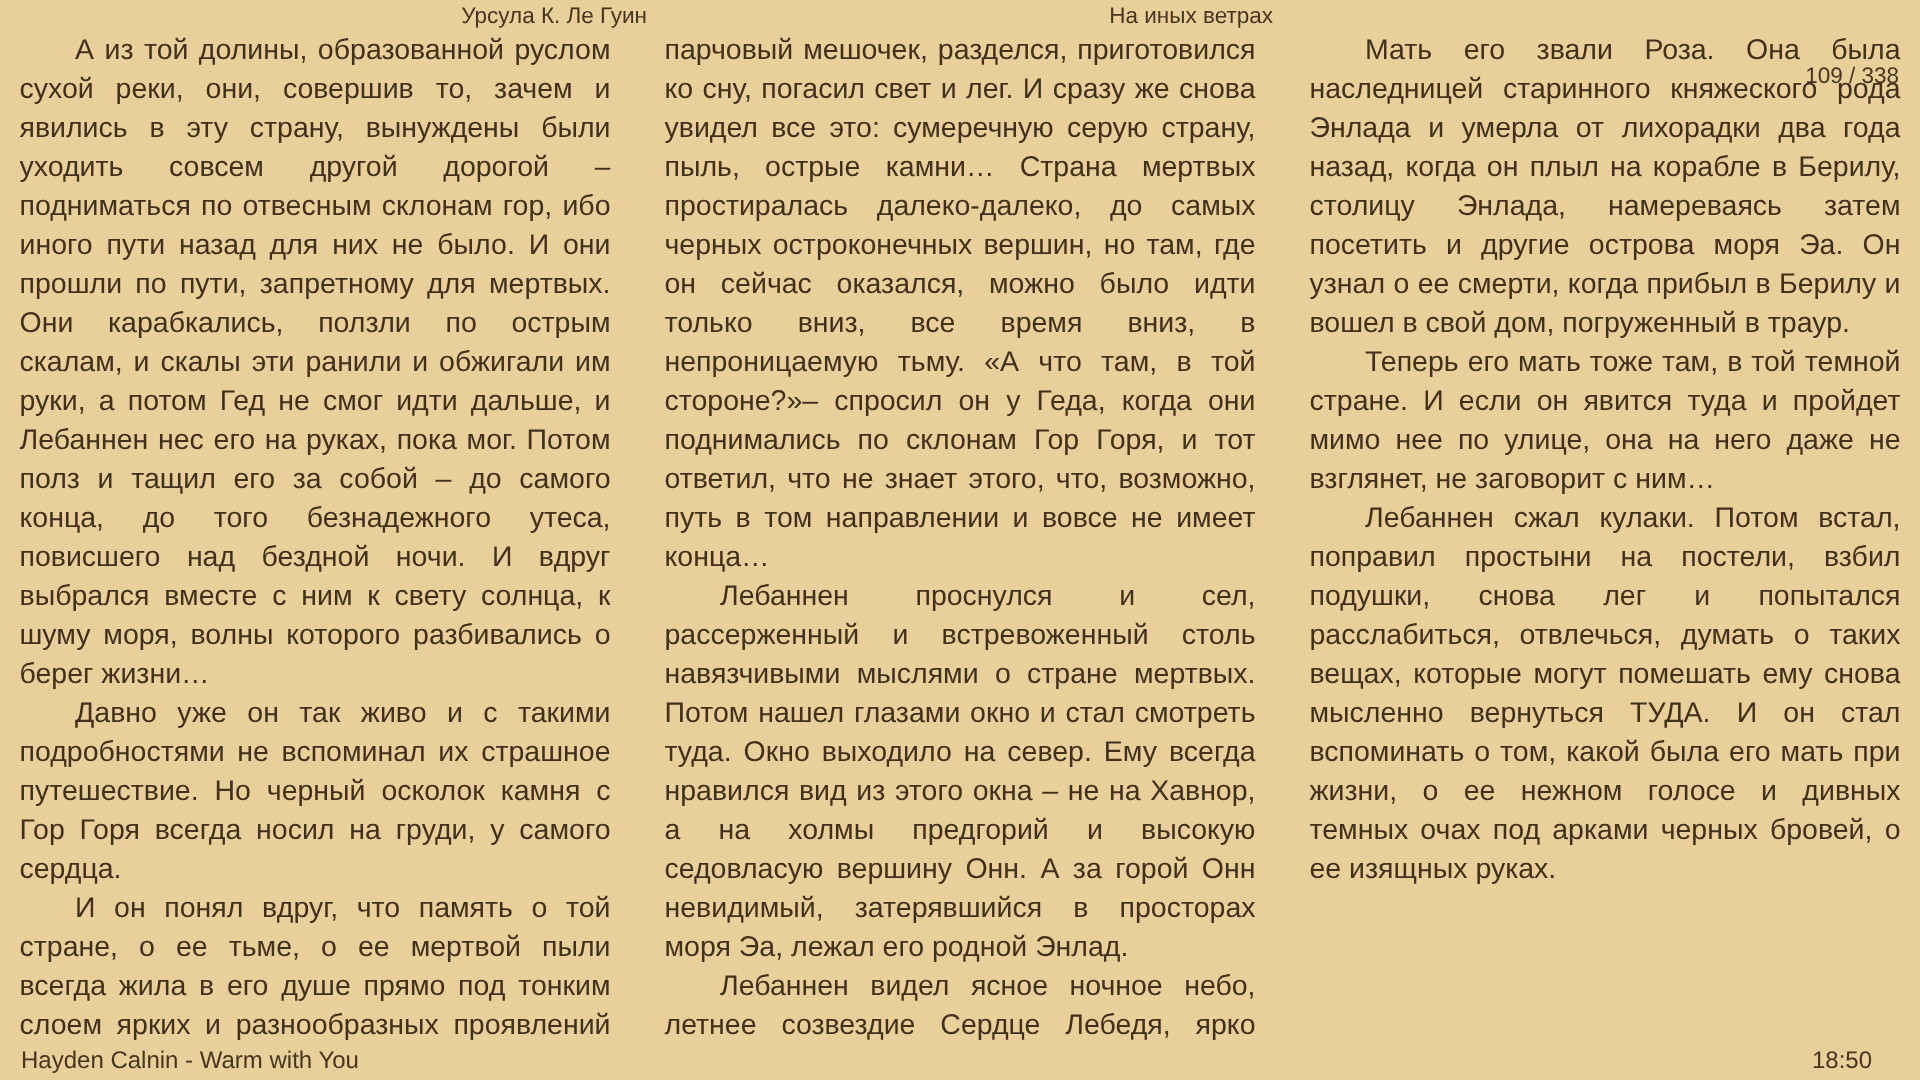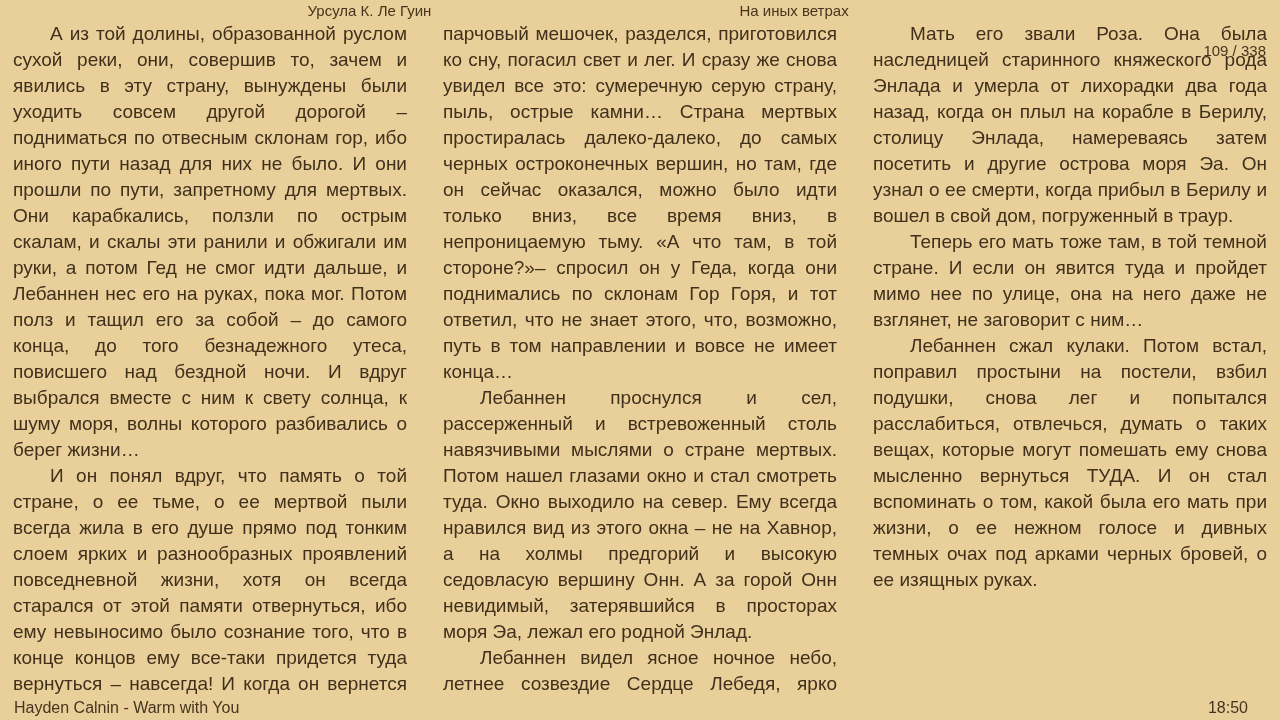--- a/index.html
+++ b/index.html
@@ -64,20 +64,21 @@
 
   <div class="header">
     <span class="h-left">Урсула К. Ле Гуин</span>
     <span class="h-center">На иных ветрах</span>
     <span class="h-right">109 / 338</span>
   </div>
 
   <div class="columns">
     <div class="col">
         <p class="para indent">А из той долины, образованной руслом сухой реки, они, совершив то, зачем и явились в эту страну, вынуждены были уходить совсем другой дорогой – подниматься по отвесным склонам гор, ибо иного пути назад для них не было. И они прошли по пути, запретному для мертвых. Они карабкались, ползли по острым скалам, и скалы эти ранили и обжигали им руки, а потом Гед не смог идти дальше, и Лебаннен нес его на руках, пока мог. Потом полз и тащил его за собой – до самого конца, до того безнадежного утеса, повисшего над бездной ночи. И вдруг выбрался вместе с ним к свету солнца, к шуму моря, волны которого разбивались о берег жизни…</p>
+        <p class="para indent">Давно уже он так живо и с такими подробностями не вспоминал их страшное путешествие. Но черный осколок камня с Гор Горя всегда носил на груди, у самого сердца.</p>
         <p class="para indent">И он понял вдруг, что память о той стране, о ее тьме, о ее мертвой пыли всегда жила в его душе прямо под тонким слоем ярких и разнообразных проявлений повседневной жизни, хотя он всегда старался от этой памяти отвернуться, ибо ему невыносимо было сознание того, что в конце концов ему все-таки придется туда вернуться – навсегда! И когда он вернется туда, никого уже не будет рядом, и он тоже станет одним из тех, что стоят с пустыми глазами, неспособные вымолвить ни слова, в тени домов этих городов-призраков… Никогда больше не видеть солнца, не пить родниковой воды, не касаться теплой живой руки ближнего…</p>
       </div>
     <div class="col">
         <p class="para">парчовый мешочек, разделся, приготовился ко сну, погасил свет и лег. И сразу же снова увидел все это: сумеречную серую страну, пыль, острые камни… Страна мертвых простиралась далеко-далеко, до самых черных остроконечных вершин, но там, где он сейчас оказался, можно было идти только вниз, все время вниз, в непроницаемую тьму. «А что там, в той стороне?»– спросил он у Геда, когда они поднимались по склонам Гор Горя, и тот ответил, что не знает этого, что, возможно, путь в том направлении и вовсе не имеет конца…</p>
         <p class="para indent">Лебаннен проснулся и сел, рассерженный и встревоженный столь навязчивыми мыслями о стране мертвых. Потом нашел глазами окно и стал смотреть туда. Окно выходило на север. Ему всегда нравился вид из этого окна – не на Хавнор, а на холмы предгорий и высокую седовласую вершину Онн. А за горой Онн невидимый, затерявшийся в просторах моря Эа, лежал его родной Энлад.</p>
         <p class="para indent">Лебаннен видел ясное ночное небо, летнее созвездие Сердце Лебедя, ярко светившее среди других созвездий, поменьше. Небо его королевства. Королевства света, королевства жизни, где звезды расцветают, точно белые цветы, на востоке и закрывают лепестки, гася свой яркий свет, на западе. Нет, не станет он больше думать о том, другом королевстве, где звезды всегда остаются неподвижными, где в руках мужчины не хватает сил, где невозможно выбрать для себя единственно верный путь, потому что ни один путь там никуда не ведет!</p>
       </div>
     <div class="col">
         <p class="para indent">Мать его звали Роза. Она была наследницей старинного княжеского рода Энлада и умерла от лихорадки два года назад, когда он плыл на корабле в Берилу, столицу Энлада, намереваясь затем посетить и другие острова моря Эа. Он узнал о ее смерти, когда прибыл в Берилу и вошел в свой дом, погруженный в траур.</p>
         <p class="para indent">Теперь его мать тоже там, в той темной стране. И если он явится туда и пройдет мимо нее по улице, она на него даже не взглянет, не заговорит с ним…</p>

